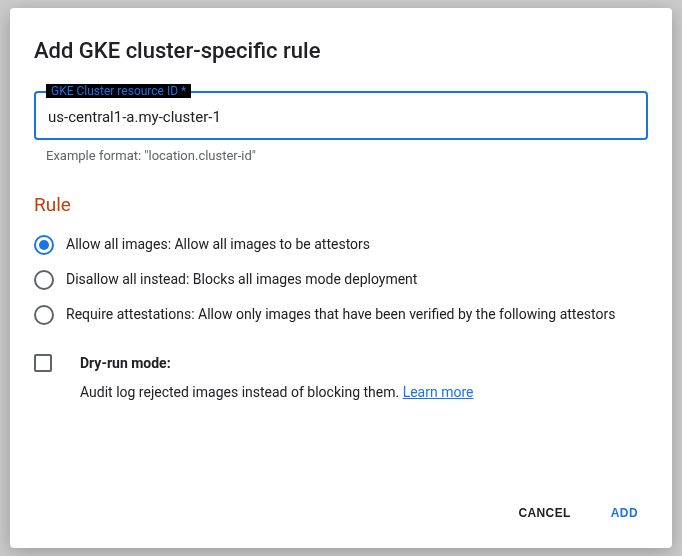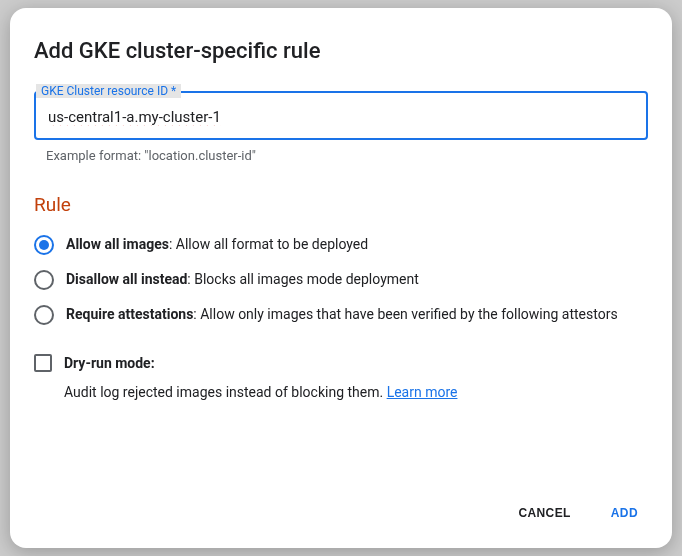--- a/index.html
+++ b/index.html
@@ -9,43 +9,43 @@
     background: #ccc;
     width: 682px; height: 556px;
     overflow: hidden;
     color: #202124;
   }
   .dialog {
     position: absolute;
     top: 8px; left: 10px;
     width: 662px; height: 540px;
     background: #fff;
-    border-radius: 16px;
+    border-radius: 4px;
     box-shadow: 0 4px 20px rgba(0,0,0,0.25);
     padding: 24px 24px 12px 24px;
     display: flex;
     flex-direction: column;
   }
   .title {
     font-size: 22px;
     font-weight: 500;
     color: #202124;
     margin: 6px 0 28px 0;
   }
   .field-wrap {
     position: relative;
     border: 2px solid #1a73e8;
     border-radius: 4px;
     padding: 14px 12px 12px 12px;
   }
   .field-label {
     position: absolute;
     top: -9px;
-    left: 0;
-    background: #e5e5e5;
+    left: 10px;
+    background: #000000;
     padding: 0 5px;
     font-size: 12px;
     color: #1a73e8;
   }
   .field-input {
     border: none;
     outline: none;
     width: 100%;
     font-size: 15px;
     color: #202124;
@@ -70,38 +70,38 @@
   }
   .options { display: flex; flex-direction: column; gap: 14px; }
   .option-row {
     display: flex;
     align-items: flex-start;
     gap: 12px;
     font-size: 14px;
     line-height: 1.5;
   }
   .option-text { flex: 1; }
-  .option-text .bold { font-weight: 700; }
+  .option-text .bold { font-weight: 400; }
   .radio {
     width: 20px; height: 20px;
     border-radius: 50%;
     border: 2px solid #5f6368;
     flex-shrink: 0;
     display: flex; align-items: center; justify-content: center;
     margin-top: 1px;
   }
   .radio.selected { border-color: #1a73e8; }
   .radio.selected::after {
     content: ""; width: 10px; height: 10px;
     background: #1a73e8; border-radius: 50%;
   }
   .checkbox-row {
     display: flex;
     align-items: flex-start;
-    gap: 12px;
+    gap: 28px;
     margin-top: 28px;
     font-size: 14px;
     line-height: 1.5;
   }
   .checkbox {
     width: 18px; height: 18px;
     border: 2px solid #5f6368;
     border-radius: 2px;
     flex-shrink: 0;
     margin-top: 1px;
@@ -138,21 +138,21 @@
   </div>
   <div class="hint">Example format: "location.cluster-id"</div>
 
   <div class="section-heading">Rule</div>
 
   <div class="options">
 
     <div class="option-row">
       <div class="radio selected"></div>
       <div class="option-text">
-        <span class="bold">Allow all images</span><span>: Allow all format to be deployed</span>
+        <span class="bold">Allow all images</span><span>: Allow all images to be attestors</span>
       </div>
     </div>
 
     <div class="option-row">
       <div class="radio"></div>
       <div class="option-text">
         <span class="bold">Disallow all instead</span><span>: Blocks all images mode deployment</span>
       </div>
     </div>
 

